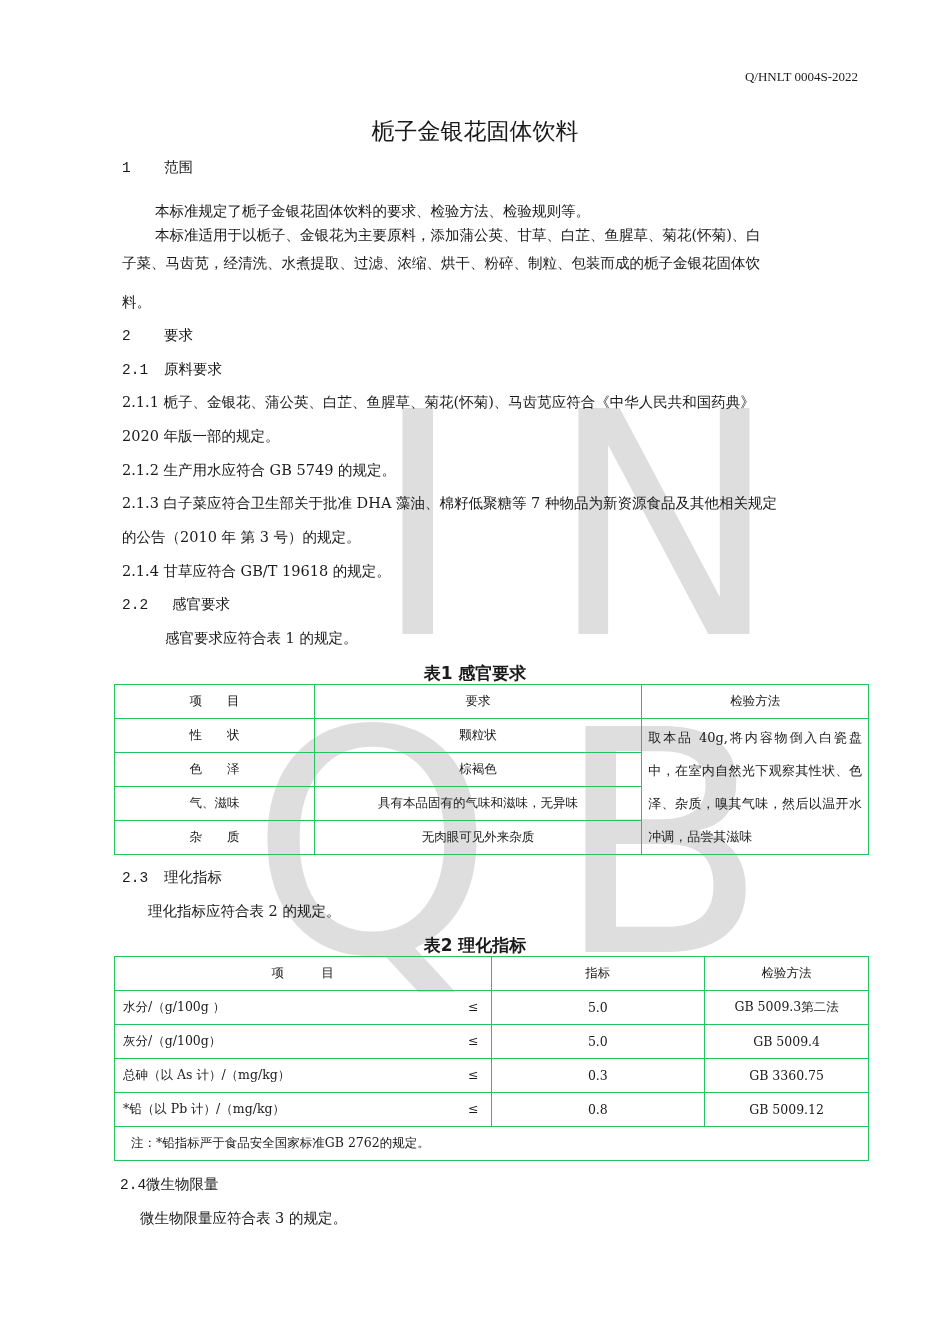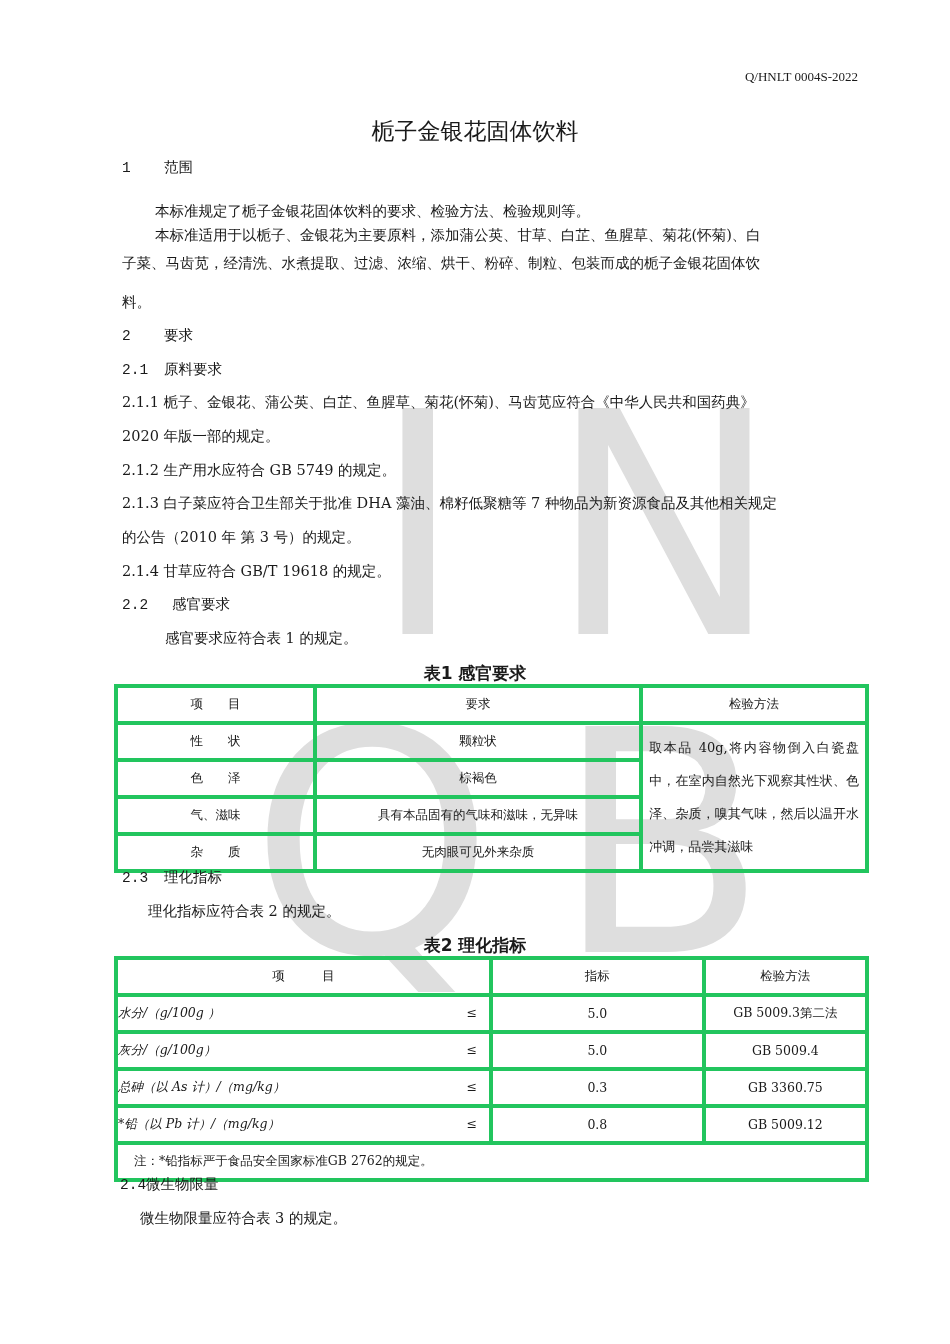--- a/index.html
+++ b/index.html
@@ -18,27 +18,27 @@
   .doc-title { position: absolute; left: 0; width: 100%; top: 116px; text-align: center; font-size: 23px;
                font-family: "DejaVu Sans", sans-serif; }
   .line { position: absolute; left: 122px; font-size: 14.5px; white-space: nowrap; }
   .h { font-family: Liberation Mono, monospace; font-size: 14.5px; }
   .h .num { display: inline-block; width: 42px; }
   .p { font-size: 14.5px; }
   .indent { left: 155px; }
   .cap { position: absolute; left: 0; width: 100%; text-align: center; font-family: "DejaVu Sans", sans-serif;
          font-size: 17px; font-weight: bold; }
   table { position: absolute; border-collapse: collapse; font-size: 12.5px; }
-  td, th { border: 4px solid #22c55e; text-align: center; font-weight: normal; padding: 0; }
+  td, th { border: 1px solid #22c55e; text-align: center; font-weight: normal; padding: 0; }
   .t1 { left: 114px; top: 684px; width: 755px; }
   .t1 td { height: 33px; }
   .t1 .method { line-height: 33px; font-size: 13px; padding: 0 6px; text-align: justify; }
   .t2 { left: 114px; top: 956px; width: 755px; }
   .t2 td { height: 33px; }
-  .t2 .item { text-align: left; padding-left: 0; position: relative; font-style: italic; }
+  .t2 .item { text-align: left; padding-left: 8px; position: relative; }
   .t2 .le { position: absolute; right: 12px; top: 8px; }
   .t2 .note { text-align: left; padding-left: 16px; }
 </style>
 </head>
 <body>
 
 <div class="wm wm-i">I</div>
 <div class="wm wm-n">N</div>
 <div class="wm wm-q">Q</div>
 <div class="wm wm-b">B</div>

